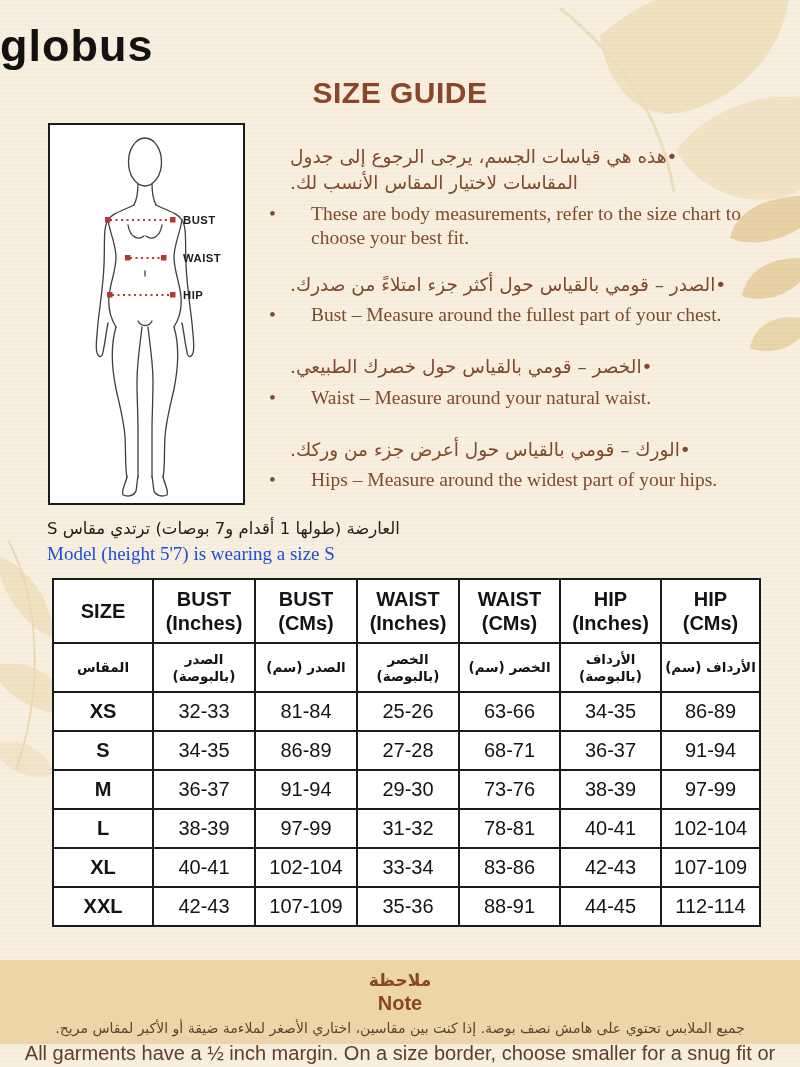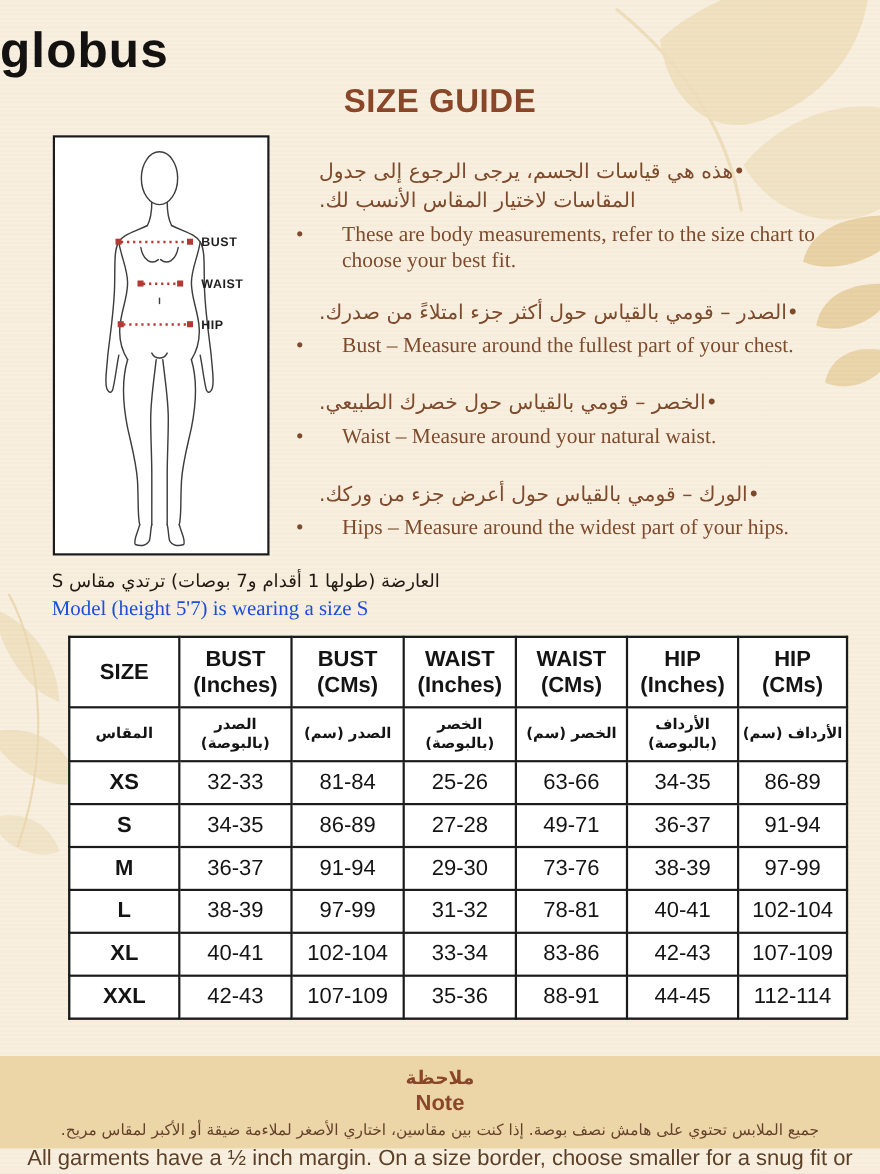--- a/index.html
+++ b/index.html
@@ -36,22 +36,22 @@
   .b.ar{direction:rtl;text-align:left;font-family:"DejaVu Sans",sans-serif;font-size:18.5px;line-height:1.42;}
   .b.en{direction:ltr;text-align:left;font-family:"Liberation Serif",serif;font-size:19.5px;line-height:1.24;
         padding-left:21px;text-indent:-21px;}
   .b.en .dot{width:21px;}
   
   .modelnote{position:absolute;left:47px;top:516px;width:440px;z-index:2;}
   .m-ar{direction:rtl;text-align:left;font-family:"DejaVu Sans",sans-serif;font-size:16.5px;line-height:1.55;color:#231a11;}
   .m-en{font-family:"Liberation Serif",serif;font-size:19px;line-height:1.3;color:#1d4ed8;}
   
   table.sizes{
-    position:absolute;left:62px;top:578px;z-index:2;
-    border-collapse:collapse;table-layout:fixed;width:707px;background:#15803d;
+    position:absolute;left:52px;top:578px;z-index:2;
+    border-collapse:collapse;table-layout:fixed;width:707px;background:#84cc16;
   }
   table.sizes td{
     border:2px solid #1b1b1b;text-align:center;vertical-align:middle;
     color:#141414;background:#ffffff;padding:0;
   }
   tr.h-en td{height:62px;font-size:20px;font-weight:700;line-height:1.2;}
   tr.h-en .hl,.h-en .hu{display:block;}
   tr.h-ar td{height:47px;font-family:"DejaVu Sans",sans-serif;font-size:13.5px;font-weight:700;line-height:1.25;}
   tr.r td{height:37px;font-size:20px;}
   tr.r td.sz{font-weight:700;}
@@ -214,21 +214,21 @@
       <td>25-26</td>
       <td>63-66</td>
       <td>34-35</td>
       <td>86-89</td>
     </tr>
     <tr class="r">
       <td class="sz">S</td>
       <td>34-35</td>
       <td>86-89</td>
       <td>27-28</td>
-      <td>49-71</td>
+      <td>68-71</td>
       <td>36-37</td>
       <td>91-94</td>
     </tr>
     <tr class="r">
       <td class="sz">M</td>
       <td>36-37</td>
       <td>91-94</td>
       <td>29-30</td>
       <td>73-76</td>
       <td>38-39</td>

